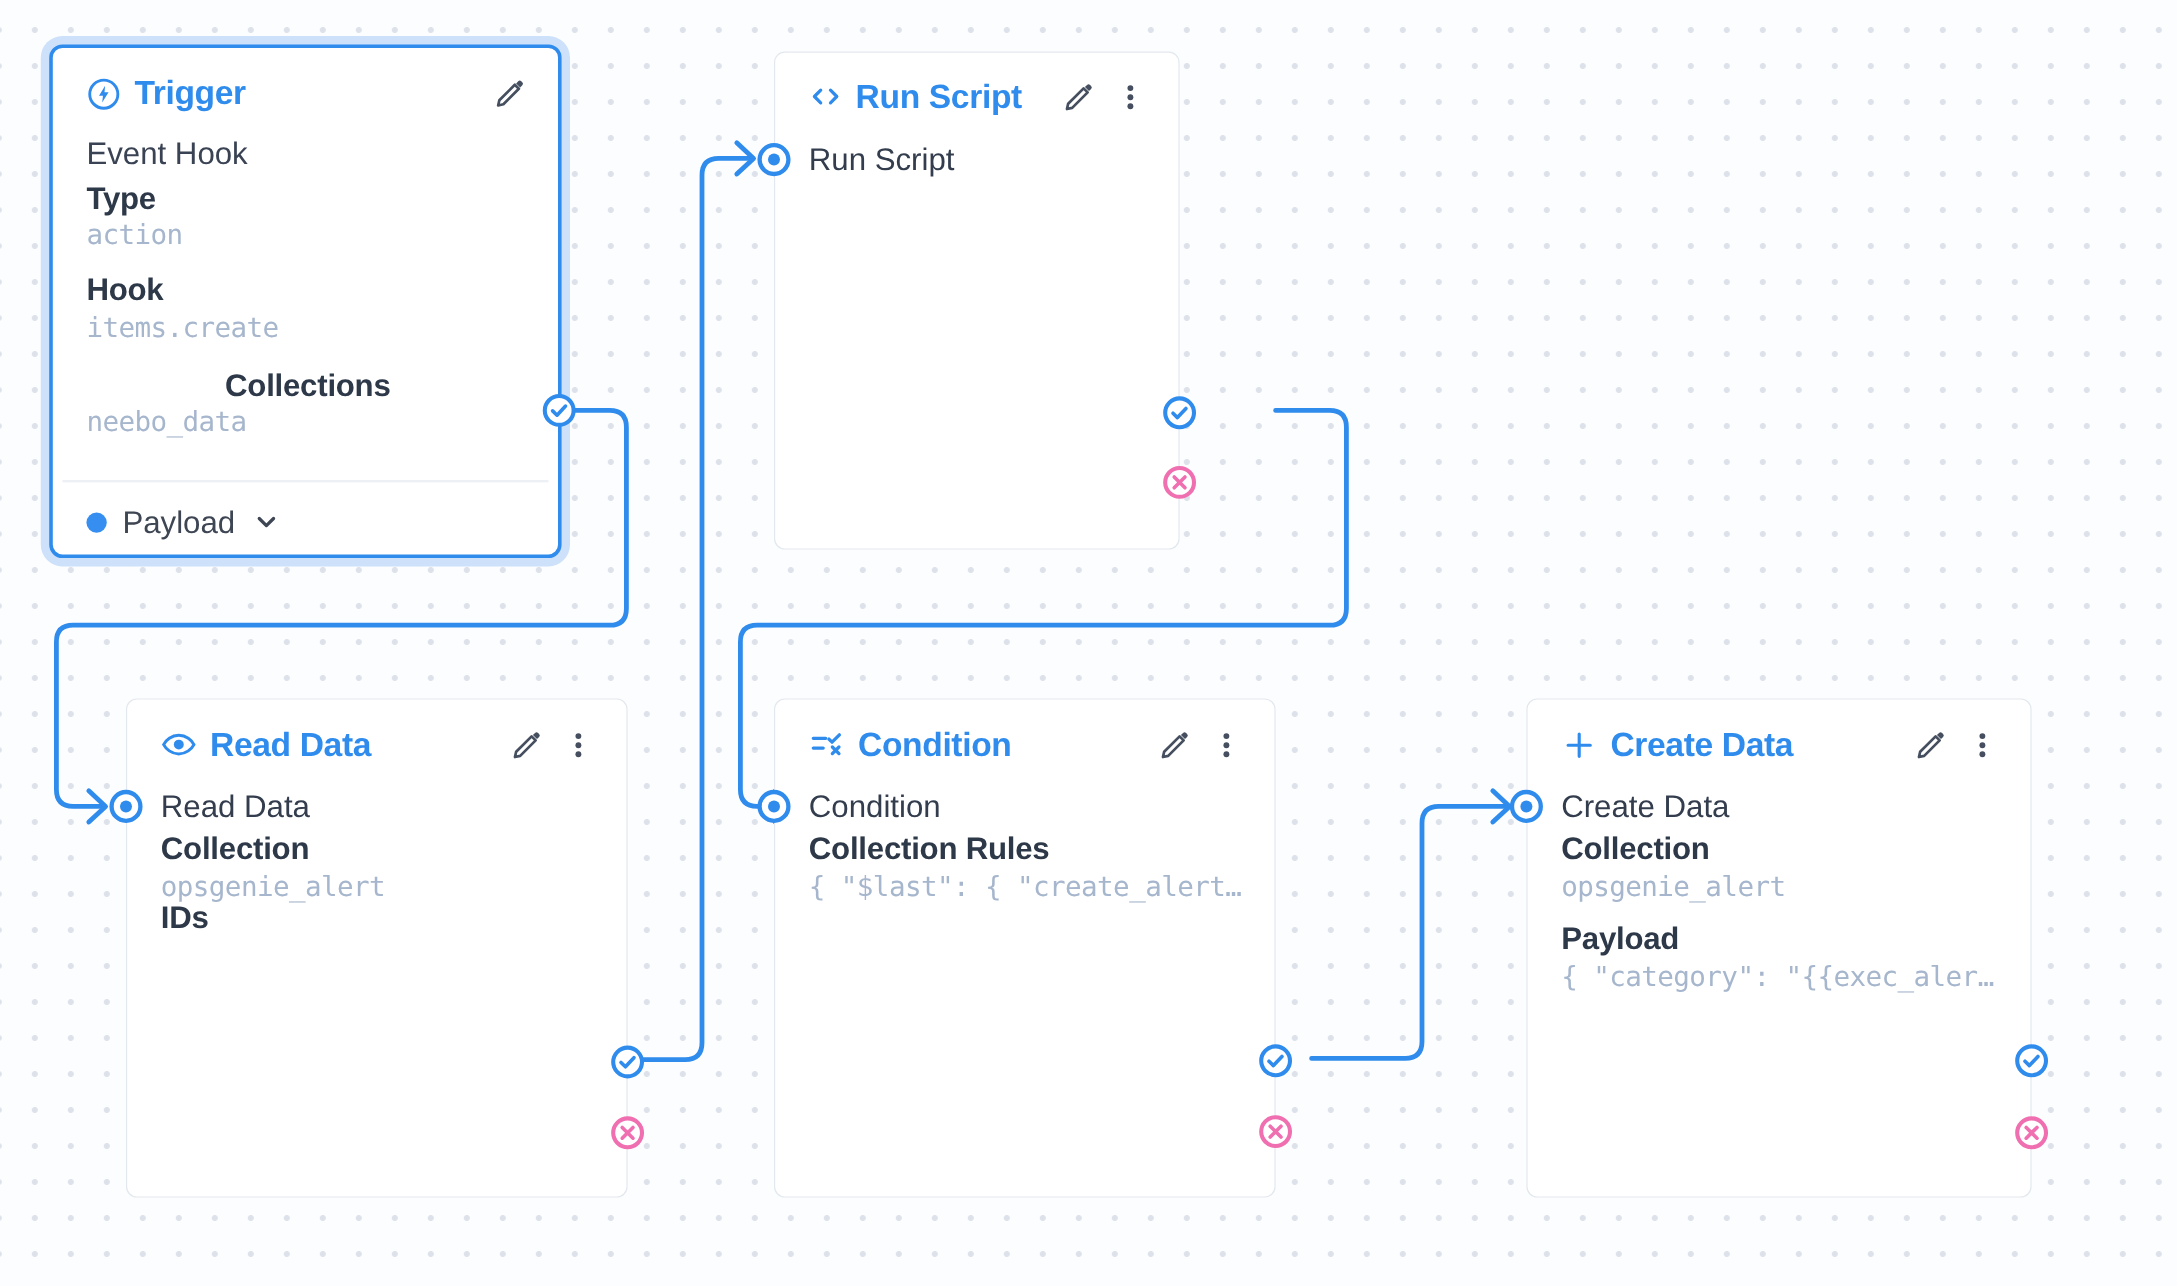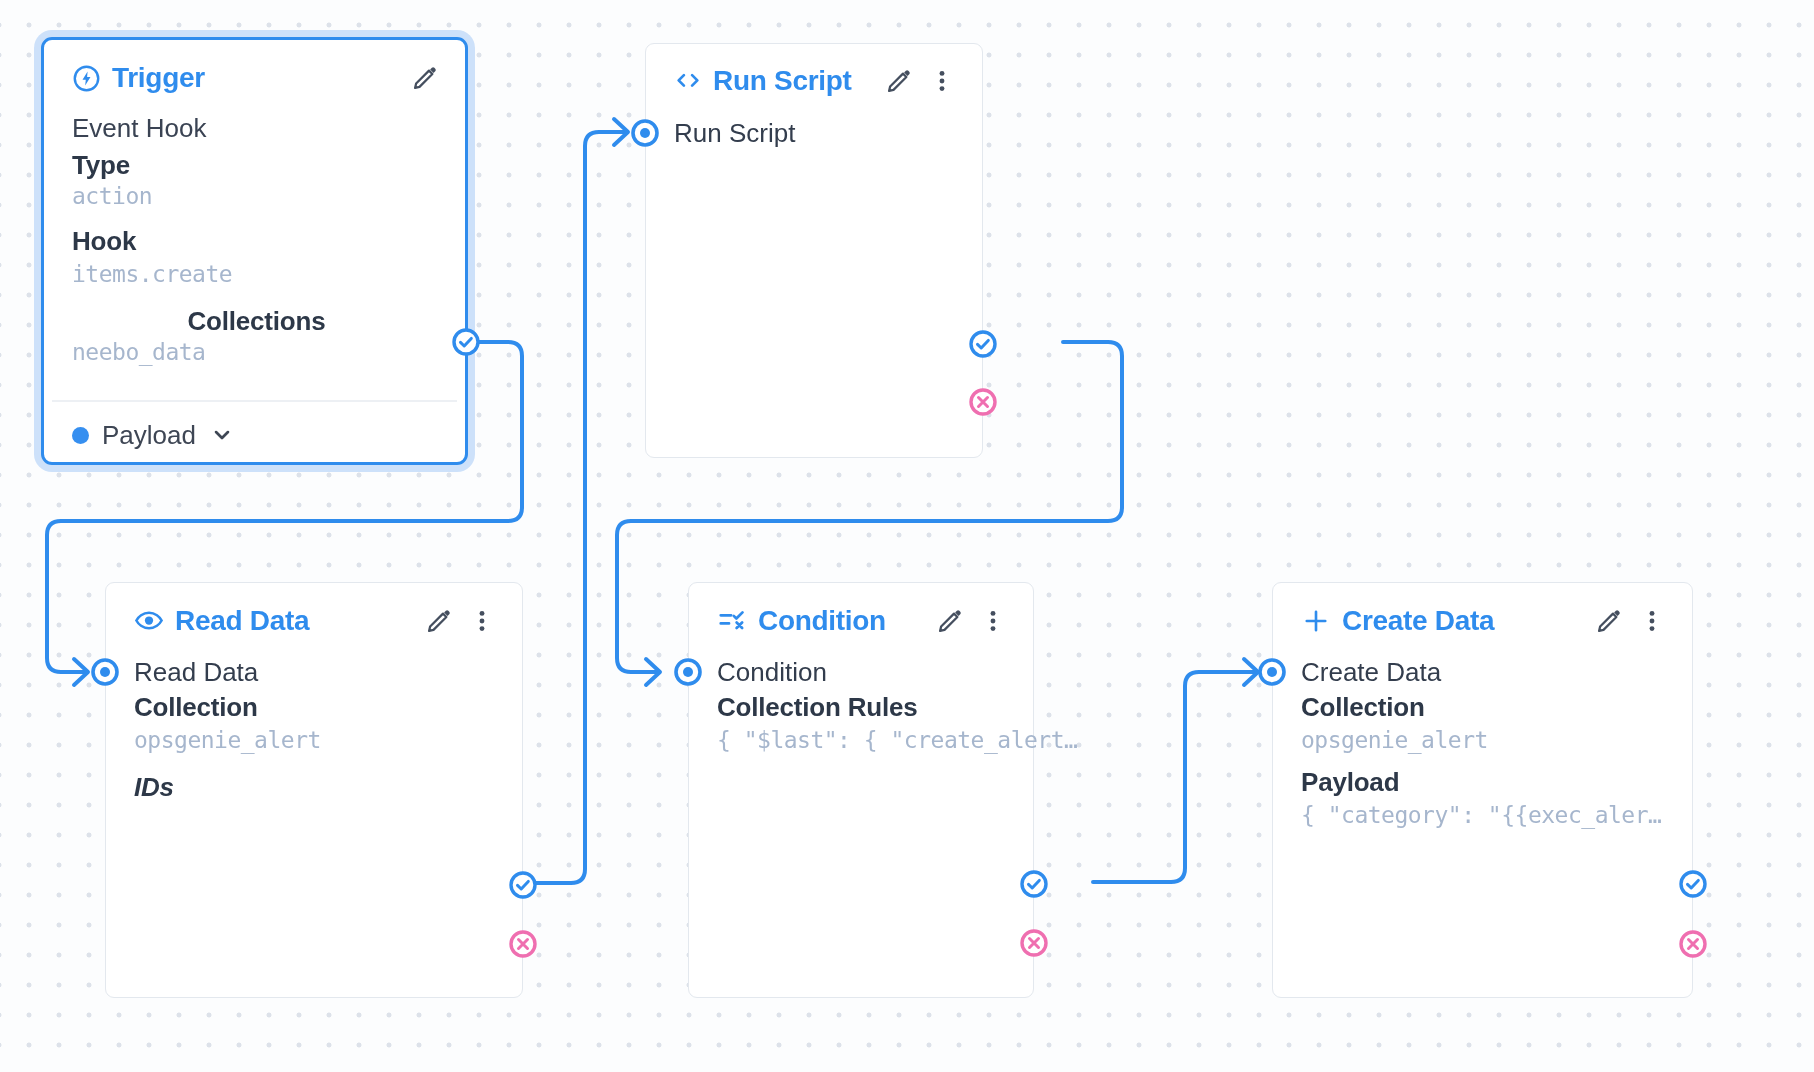--- a/index.html
+++ b/index.html
@@ -178,21 +178,21 @@
   </div>
   <div class="row" style="top:73px;height:32px;">
       <span class="portlabel">Read Data</span>
     </div>
   <div class="row" style="top:108px;height:32px;">
       <span class="flabel">Collection</span>
     </div>
   <div class="row" style="top:141px;height:32px;">
       <span class="fvalue">opsgenie_alert</span>
     </div>
-  <div class="row" style="top:188px;height:32px;font-style:italic;">
+  <div class="row" style="top:165px;height:32px;">
       <span class="flabel">IDs</span>
     </div>
   <div class="port in" style="top:74px;">
     <svg width="30" height="30" viewBox="0 0 30 30">
         <circle cx="15" cy="15" r="12" fill="#fff" stroke="#2f8ced" stroke-width="3.6"></circle>
         <circle cx="15" cy="15" r="5" fill="#2f8ced"></circle>
       </svg>
   </div>
   <div class="port out" style="top:287px;">
     <svg width="30" height="30" viewBox="0 0 30 30">
@@ -201,21 +201,21 @@
       </svg>
   </div>
   <div class="port out" style="top:346px;">
     <svg width="30" height="30" viewBox="0 0 30 30">
         <circle cx="15" cy="15" r="12" fill="#fff" stroke="#ef6fb0" stroke-width="3.4"></circle>
         <path d="M10.5 10.5 L19.5 19.5 M19.5 10.5 L10.5 19.5" fill="none" stroke="#ef6fb0" stroke-width="3" stroke-linecap="round"></path>
       </svg>
   </div>
 </div>
 
-<div class="node" style="left:688px;top:582px;width:346px;height:416px;">
+<div class="node" style="left:645px;top:582px;width:418px;height:416px;">
   <div class="row hdr" style="top:18px;">
     <span class="hicon">
       <svg width="30" height="30" viewBox="0 0 24 24">
           <path d="M3 7.4 H11.3 M3 13.9 H9.6" fill="none" stroke="#2f8ced" stroke-width="2.2" stroke-linecap="round"></path>
           <path d="M13.4 7.9 L15.5 10 L20.4 5.1" fill="none" stroke="#2f8ced" stroke-width="2.2" stroke-linecap="round" stroke-linejoin="round"></path>
           <path d="M15.7 13.2 L20.1 17.6 M20.1 13.2 L15.7 17.6" fill="none" stroke="#2f8ced" stroke-width="2.2" stroke-linecap="round"></path>
         </svg>
     </span>
     <span class="title">Condition</span>
     <span class="spacer"></span>

